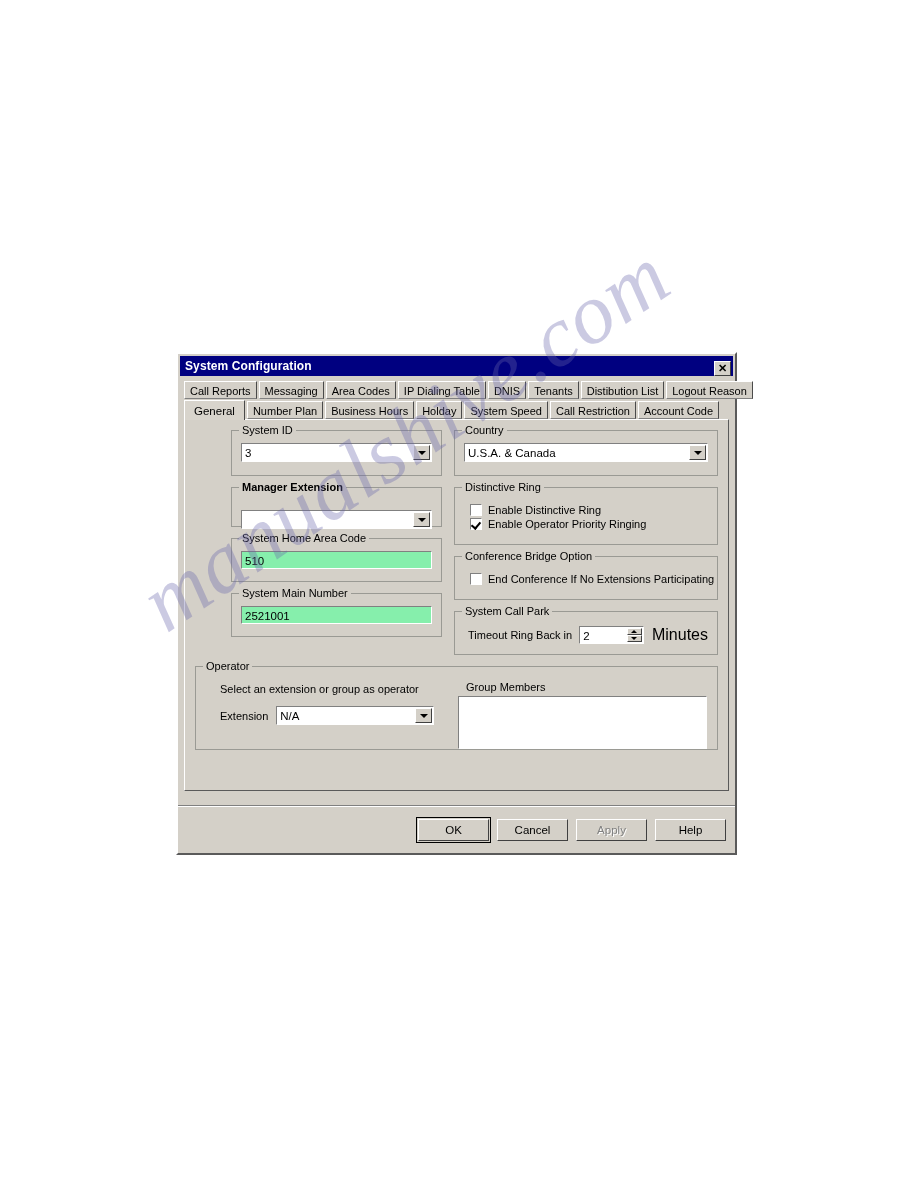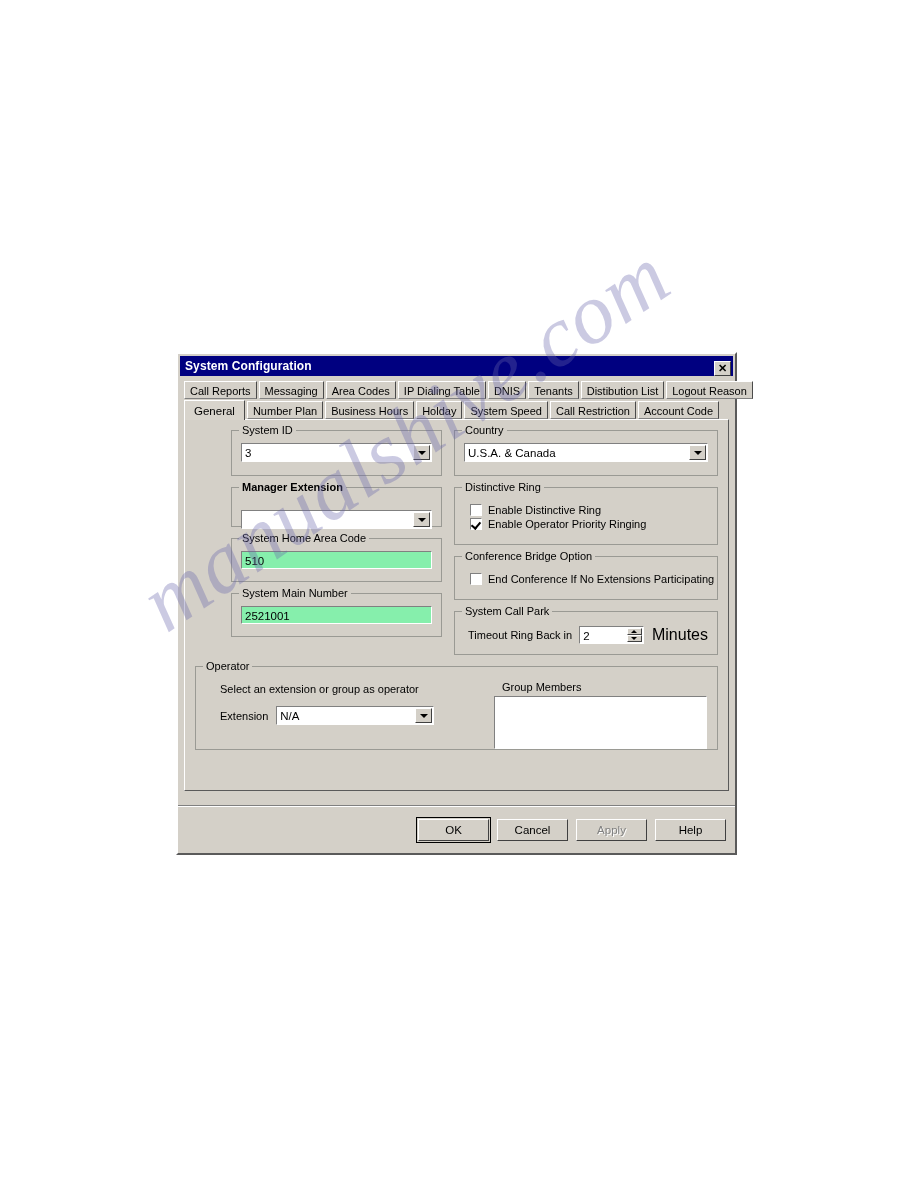--- a/index.html
+++ b/index.html
@@ -308,21 +308,20 @@
   .spinner .btns i { display:block; width:0; height:0; border-left:3px solid transparent; border-right:3px solid transparent; }
   .spinner .btns .up i { border-bottom: 3px solid #000000; }
   .spinner .btns .dn i { border-top: 3px solid #000000; }
   .spin-row .units { font-size: 16px; margin-left: 8px; }
 
   
   #operator-group {
     margin: 0 0 0 0;
     padding: 14px 10px 12px 10px;
     display: flex;
-    gap: 36px;
   }
   #op-left { width: 238px; }
   #op-hint { font-size: 11px; color: #000000; margin: 2px 0 11px 14px; white-space: nowrap; }
   #op-ext-row { display: flex; align-items: center; margin-left: 14px; }
   #op-ext-row .lab { font-size: 11px; margin-right: 8px; }
   #op-ext-combo { width: 158px; }
   #op-right { flex: 1; padding-left: 14px; }
   #gm-label { font-size: 11px; margin-bottom: 3px; margin-left: 8px; }
   #gm-list {
     background: #ffffff;

